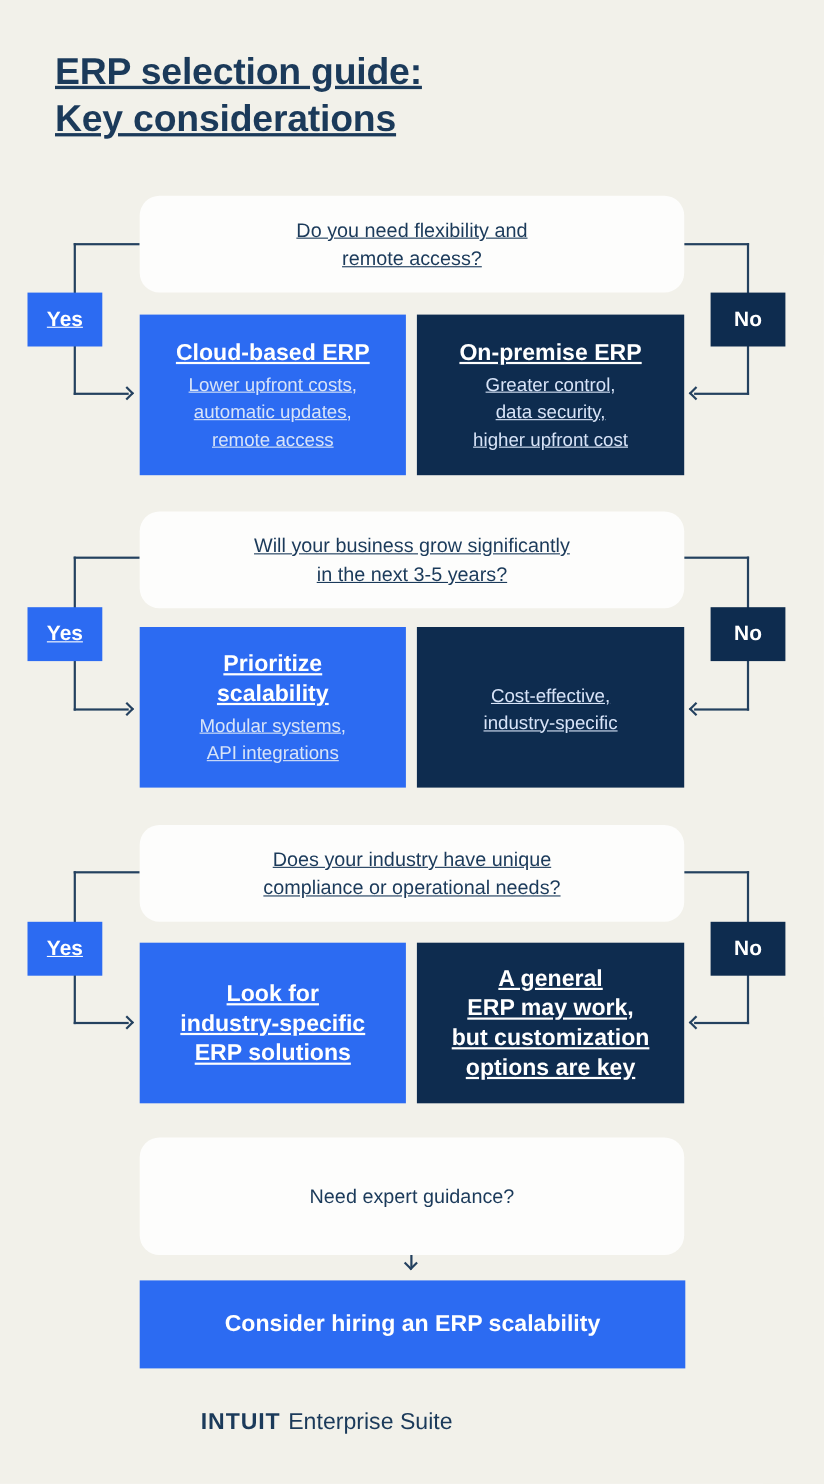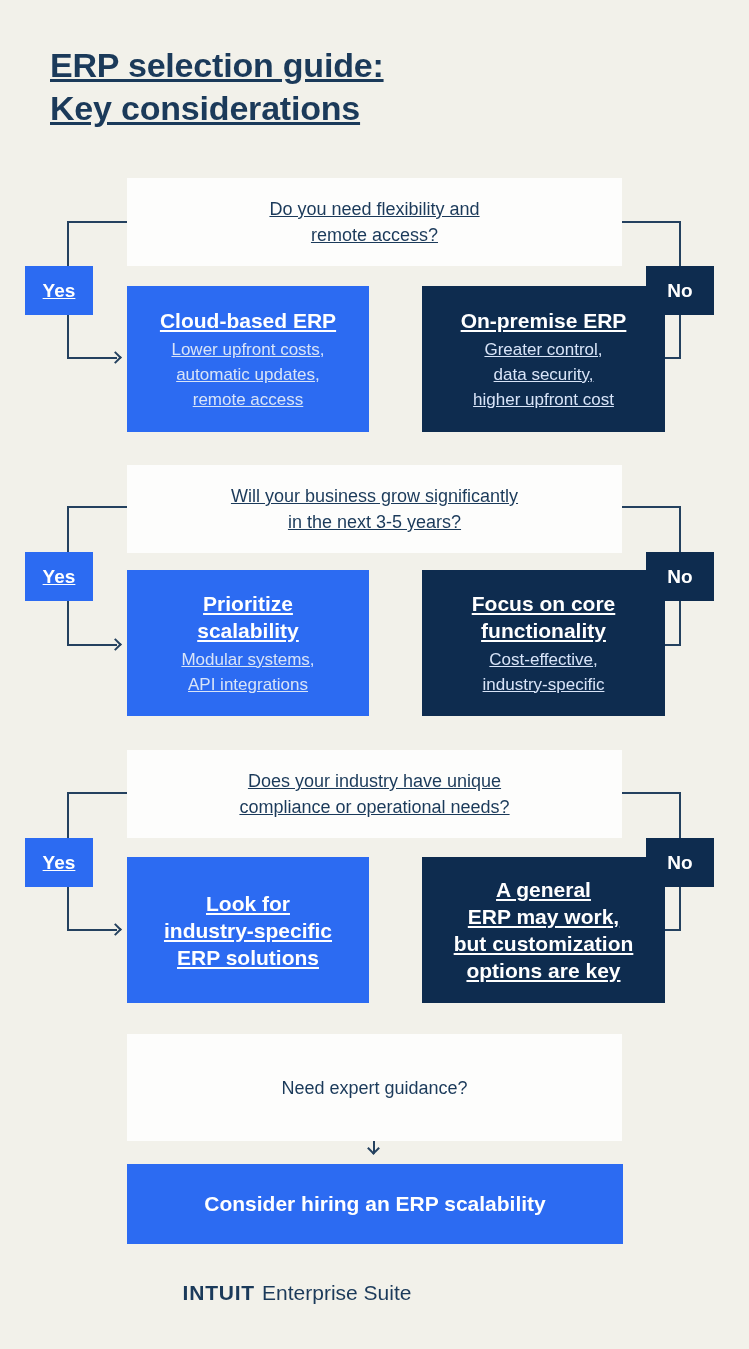--- a/index.html
+++ b/index.html
@@ -8,30 +8,30 @@
   }
   *{margin:0;padding:0;box-sizing:border-box;}
   html,body{background:#fff;}
   body{font-family:"Liberation Sans", sans-serif;}
   .canvas{position:relative;width:749px;height:1349px;background:var(--bg);overflow:hidden;}
   .abs{position:absolute;}
   .pre{white-space:pre-line;text-decoration:underline;}
 
   .page-title{left:50px;top:44px;font-size:34px;line-height:43px;font-weight:700;color:var(--text-navy);letter-spacing:-0.2px;}
 
-  .qbox{left:127px;width:495px;height:88px;background:var(--card-white);display:flex;align-items:center;justify-content:center;text-align:center;z-index:2;}
+  .qbox{left:127px;width:495px;height:88px;background:var(--card-white);display:flex;align-items:center;justify-content:center;text-align:center;z-index:2;border-radius:18px;}
   .qbox .q-text{font-size:18px;line-height:26px;font-weight:500;color:var(--text-navy);}
 
   .tag{width:68px;height:49px;display:flex;align-items:center;justify-content:center;color:#fff;font-weight:700;font-size:19px;z-index:3;}
   .tag-yes{left:25px;background:var(--blue);text-decoration:underline;}
   .tag-no{left:646px;background:var(--navy);}
 
   .card{width:242px;height:146px;display:flex;flex-direction:column;align-items:center;justify-content:center;text-align:center;padding:8px 10px;z-index:2;}
   .card-blue{left:127px;background:var(--blue);}
-  .card-navy{left:379px;width:243px;background:var(--navy);margin-left:43px;}
+  .card-navy{left:379px;width:243px;background:var(--navy);}
   .card-heading{font-size:21px;line-height:27px;font-weight:700;color:#ffffff;}
   .card-body{font-size:17px;line-height:25px;font-weight:400;color:var(--soft-white);margin-top:3px;}
 
   .seg{background:var(--line);z-index:1;}
   .seg-h{height:2px;}
   .seg-v{width:2px;}
   .chev{width:9px;height:9px;border-top:2px solid var(--line);border-right:2px solid var(--line);background:transparent;z-index:1;}
   .chev-right{transform:rotate(45deg);}
   .chev-left{transform:rotate(225deg);}
   .chev-down{transform:rotate(135deg);}
@@ -106,22 +106,20 @@
       <span>No</span>
     </div>
 
   <div class="abs card card-blue" style="top:570px;">
     <div class="card-heading pre">Prioritize
 scalability</div>
     <div class="card-body pre">Modular systems,
 API integrations</div>
   </div>
   <div class="abs card card-navy" style="top:570px;">
-    <div class="card-heading pre">Focus on core
-functionality</div>
     <div class="card-body pre">Cost-effective,
 industry-specific</div>
   </div>
 
   <div class="abs qbox" style="top:750px;">
     <div class="q-text pre">Does your industry have unique
 compliance or operational needs?</div>
   </div>
   <div class="abs seg seg-h" style="left:67px;top:792px;width:60px;"></div>
   <div class="abs seg seg-v" style="left:67px;top:792px;height:139px;"></div>

